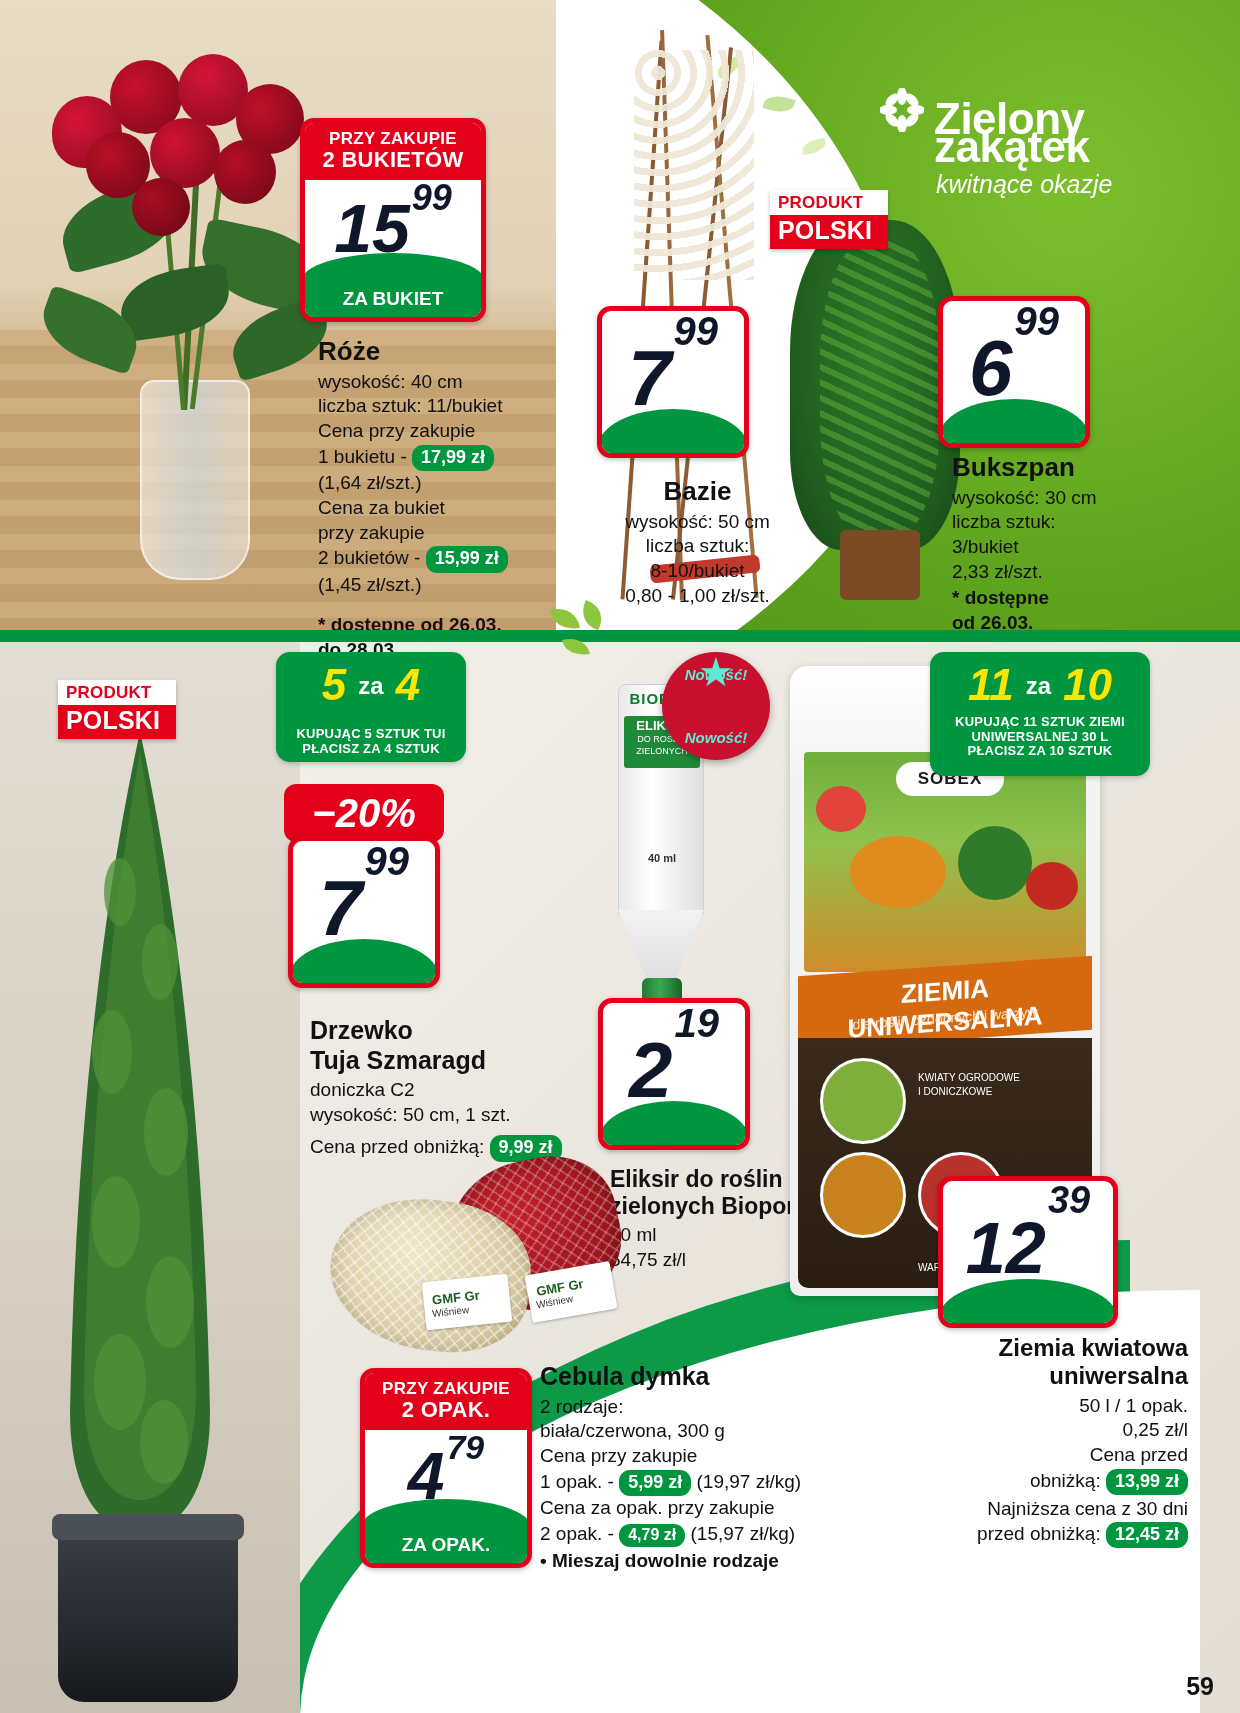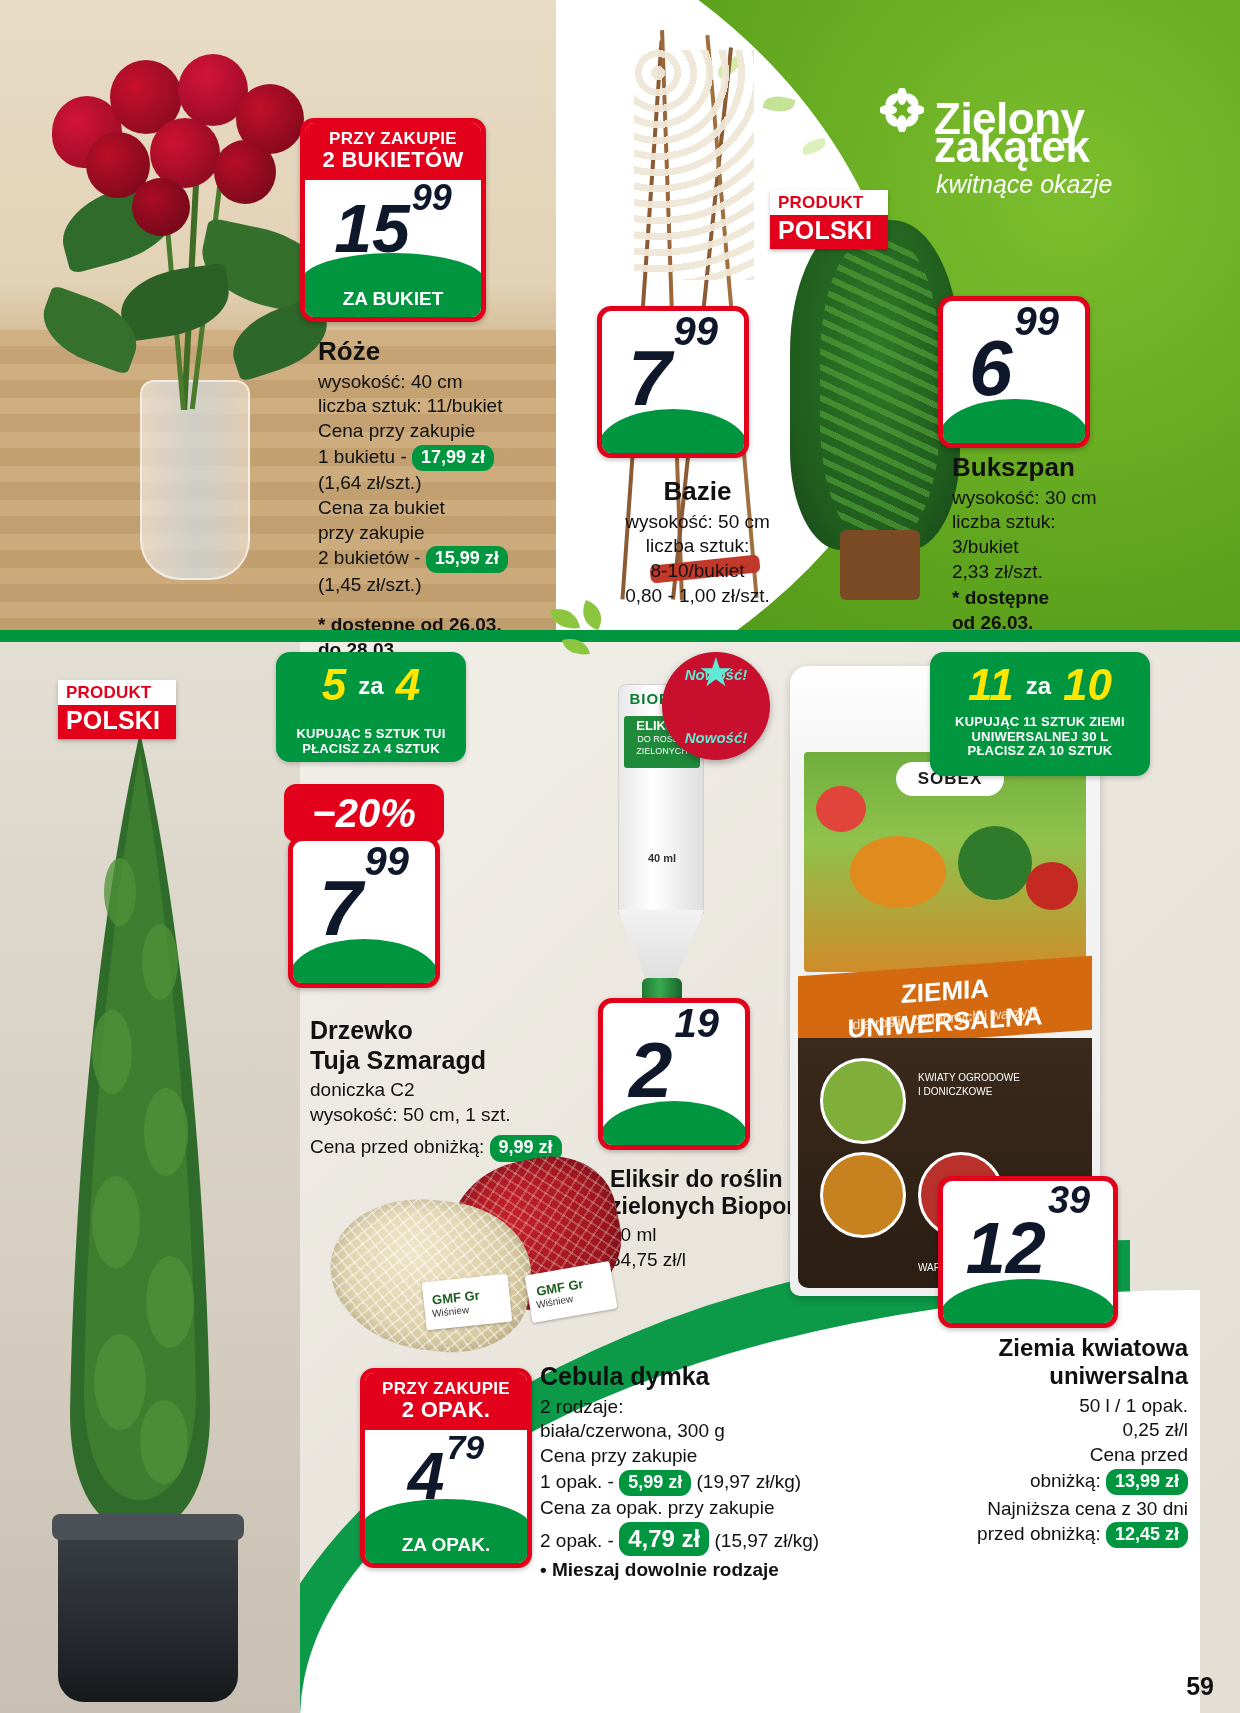--- a/index.html
+++ b/index.html
@@ -491,19 +491,19 @@
   <div class="ptitle" style="font-size:25px;">Cebula dymka</div>
   <div class="pdesc" style="font-size:19px;margin-top:3px;">
     <div>2 rodzaje:</div>
     <div>biała/czerwona, 300 g</div>
     <div>Cena przy zakupie</div>
     <div style="margin-top:1px;">
       <span>1 opak. - </span><span class="pill" style="font-size:18px;">5,99 zł</span><span> (19,97 zł/kg)</span>
     </div>
     <div>Cena za opak. przy zakupie</div>
     <div style="margin-top:1px;">
-      <span>2 opak. - </span><span class="pill" style="font-size:24px;">4,79 zł</span><span> (15,97 zł/kg)</span>
+      <span>2 opak. - </span><span class="pill" style="font-size:16px;">4,79 zł</span><span> (15,97 zł/kg)</span>
     </div>
     <div class="bold" style="margin-top:2px;">• Mieszaj dowolnie rodzaje</div>
   </div>
 </div>
 
 <div class="pagenum">59</div>
 
 </body></html>

